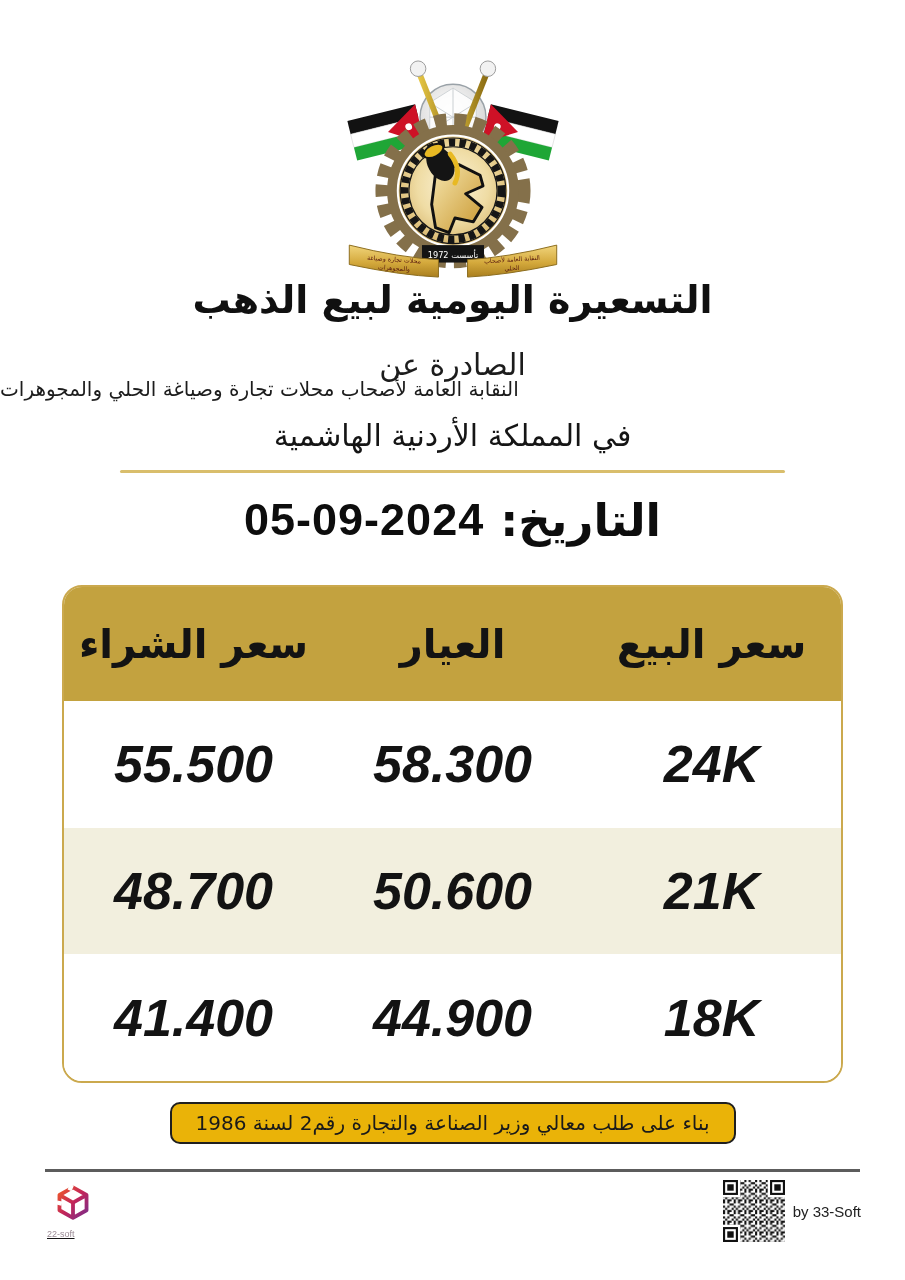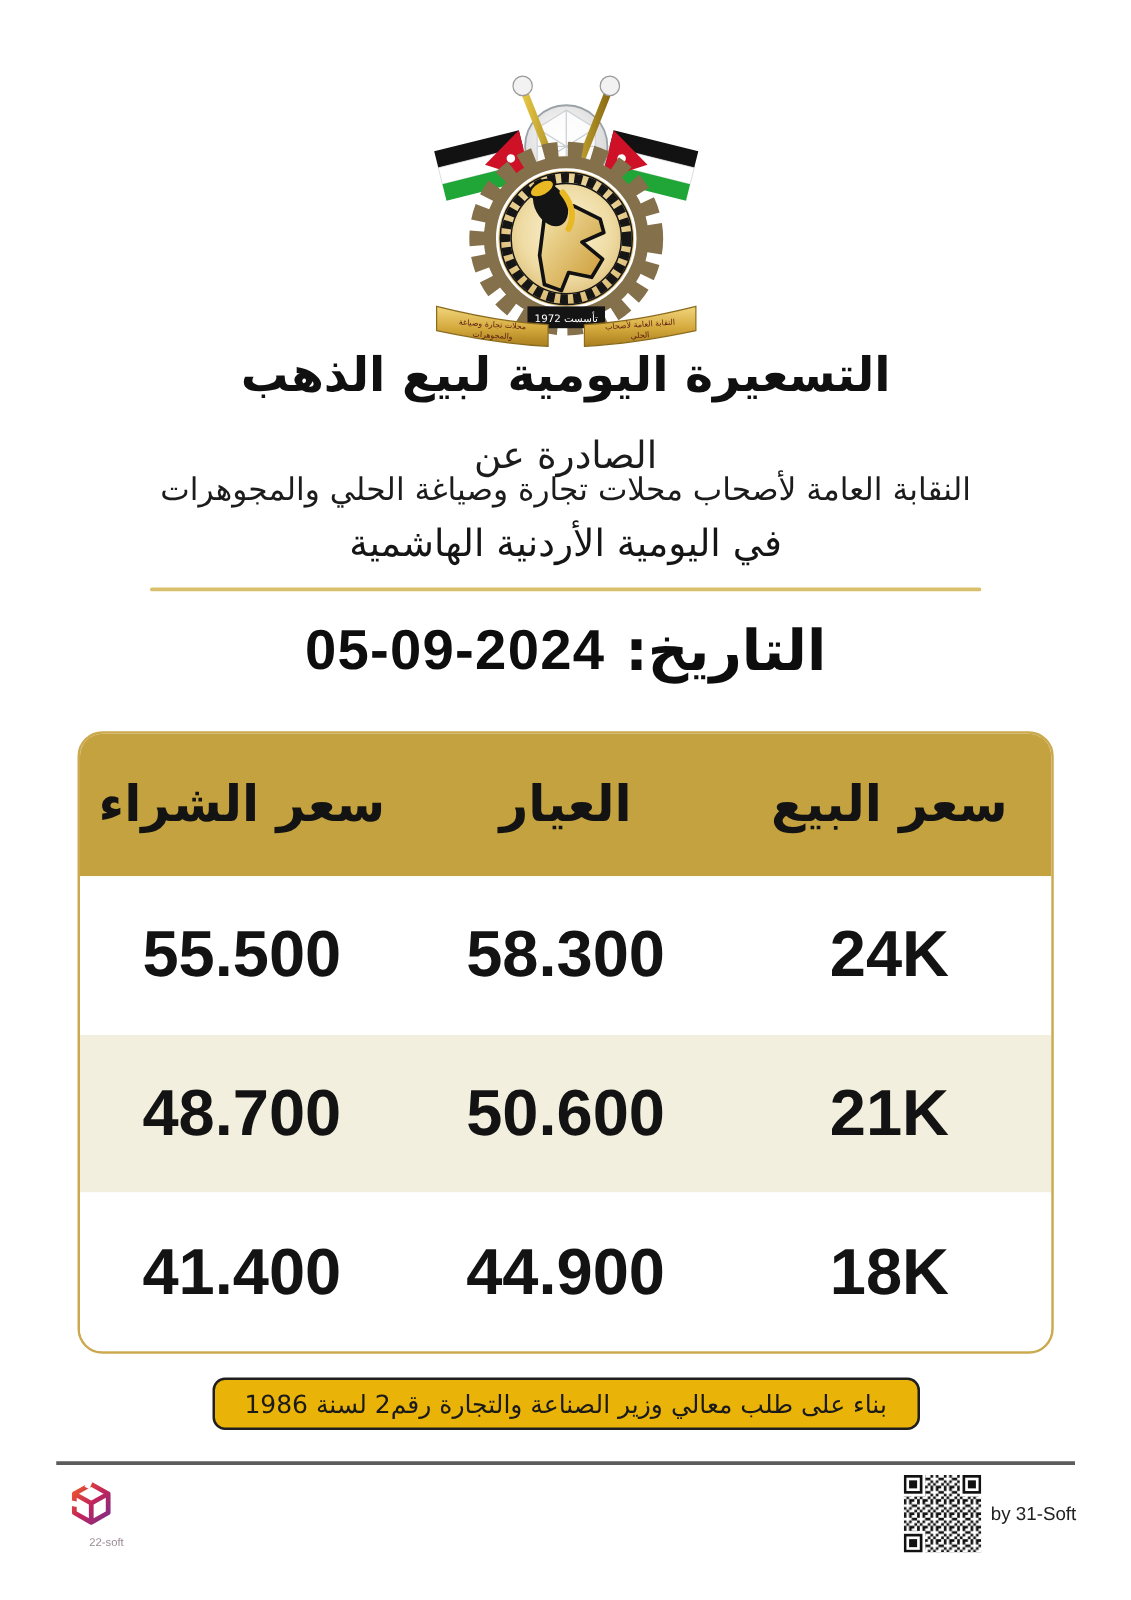--- a/index.html
+++ b/index.html
@@ -14,52 +14,52 @@
   
   .emblem { position:absolute; top:28px; left:50%; transform:translateX(-50%);
             width:228px; height:252px; }
   .emblem svg { width:100%; height:100%; display:block; }
 
   
   .title   { position:absolute; top:278px; left:0; width:100%; text-align:center;
              direction:rtl; font-size:38px; font-weight:bold; color:#101010; }
   .sub1    { position:absolute; top:347px; left:0; width:100%; text-align:center;
              direction:rtl; font-size:30px; color:#1c1c1c; }
-  .sub2    { position:absolute; top:377px; left:0; width:100%; text-align:center;
-             direction:rtl; font-size:25px; color:#1c1c1c; }
+  .sub2    { position:absolute; top:377px; left:0; width:100%; text-align:left;
+             direction:rtl; font-size:20px; color:#1c1c1c; }
   .sub3    { position:absolute; top:418px; left:0; width:100%; text-align:center;
              direction:rtl; font-size:30px; color:#151515; }
   .gold-rule { position:absolute; top:470px; left:120px; width:665px; height:3px;
              background:#D9BE6C; border-radius:2px; }
   .date-line { position:absolute; top:494px; left:0; width:100%;
              display:flex; justify-content:center; gap:16px; direction:rtl;
              font-size:45px; font-weight:bold; color:#0d0d0d; }
   .date-line .num { font-family:"Liberation Sans", sans-serif; letter-spacing:1px; }
 
   
   .price-table { position:absolute; top:585px; left:62px; width:781px; height:498px;
              border:2px solid #CBA94E; border-radius:20px; overflow:hidden;
              background:#fff; display:flex; flex-direction:column; direction:rtl; }
   .thead   { height:114px; background:#C3A23F; display:flex; align-items:center; }
   .th      { flex:1; text-align:center; font-size:40px; font-weight:bold; color:#131313; }
   .trow    { flex:1; display:flex; align-items:center; background:#fff; }
   .trow.alt{ background:#F2EFDE; }
   .td      { flex:1; text-align:center; font-size:52px; font-weight:bold; color:#131313;
-             font-family:"Liberation Sans", sans-serif; }
+             font-family:"Liberation Sans", sans-serif;font-style:italic; }
 
   
   .footnote { position:absolute; top:1102px; left:50%; transform:translateX(-50%);
              border:2px solid #1f1f1f; border-radius:10px; padding:7px 24px;
              direction:rtl; font-size:20px; color:#1a1a1a; white-space:nowrap;
              background:#eab308; }
 
   
   .footer-rule { position:absolute; top:1169px; left:45px; width:815px; height:3px;
              background:#5c5c5c; }
-  .soft-logo { position:absolute; top:1184px; left:47px; width:52px; text-align:right; }
+  .soft-logo { position:absolute; top:1184px; left:47px; width:52px; text-align:left;text-decoration:underline; }
   .soft-logo svg { width:44px; height:44px; display:block; margin:0 auto; }
   .soft-logo-label { font-size:9px; color:#9b8b95; font-family:"Liberation Sans", sans-serif;
              margin-top:1px; }
   .qr-group { position:absolute; top:1180px; right:44px; display:flex;
              align-items:center; gap:8px; }
   .qr-group svg { width:62px; height:62px; display:block; }
   .qr-credit { font-size:15px; color:#222; font-family:"Liberation Sans", sans-serif; }
 </style>
 </head>
 <body>
@@ -157,21 +157,21 @@
         <path d="M222,224 Q170,237 130,239 L130,257 Q170,255 222,244 Z" fill="url(#ribbonGrad)" stroke="#8a6b1d" stroke-width="1"></path>
         <text x="176" y="241" font-size="6.5" fill="#5a1c10" text-anchor="middle" transform="rotate(-4 176 241)">النقابة العامة لأصحاب</text>
         <text x="176" y="250" font-size="6.5" fill="#5a1c10" text-anchor="middle" transform="rotate(-4 176 250)">الحلي</text>
       </g>
     </svg>
   </div>
 
   <div class="title">التسعيرة اليومية لبيع الذهب</div>
   <div class="sub1">الصادرة عن</div>
   <div class="sub2">النقابة العامة لأصحاب محلات تجارة وصياغة الحلي والمجوهرات</div>
-  <div class="sub3">في اليومية الأردنية الهاشمية</div>
+  <div class="sub3">في المملكة الأردنية الهاشمية</div>
   <div class="gold-rule"></div>
 
   <div class="date-line">
     <span>التاريخ:</span>
     <span class="num">05-09-2024</span>
   </div>
 
   <div class="price-table">
     <div class="thead">
       <div class="th">سعر البيع</div>
@@ -243,16 +243,16 @@
         <rect x="1" y="1" width="5" height="5"></rect>
         <rect x="23" y="1" width="5" height="5"></rect>
         <rect x="1" y="23" width="5" height="5"></rect>
       </g>
       <g fill="#111">
         <rect x="2" y="2" width="3" height="3"></rect>
         <rect x="24" y="2" width="3" height="3"></rect>
         <rect x="2" y="24" width="3" height="3"></rect>
       </g>
     </svg>
-    <span class="qr-credit">by 31-Soft</span>
+    <span class="qr-credit">by 33-Soft</span>
   </div>
 
 </div>
 
 </body></html>

